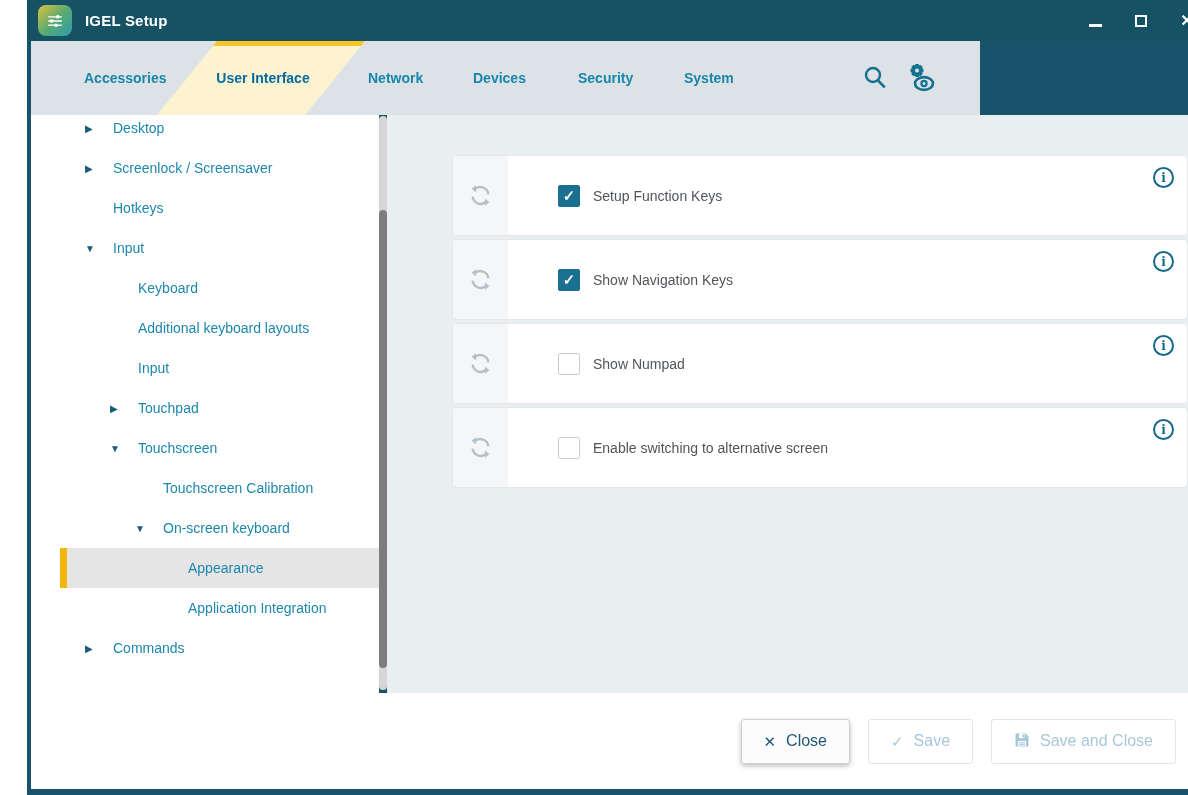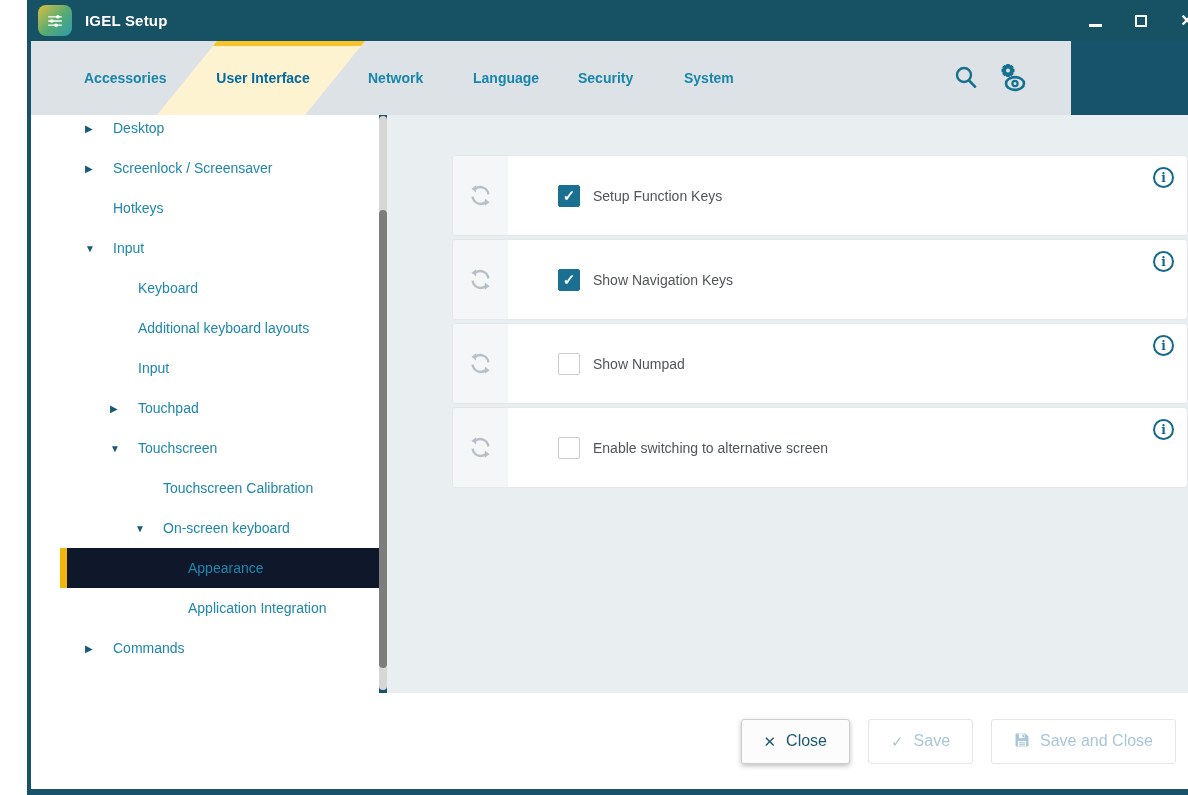--- a/index.html
+++ b/index.html
@@ -25,21 +25,21 @@
   .window-title { position:absolute; left:58px; top:0; height:41px; display:flex; align-items:center;
     color:#ffffff; font-size:15px; font-weight:bold; letter-spacing:.2px; }
   .win-controls { position:absolute; right:18px; top:0; height:41px; display:flex; align-items:center; gap:26px; }
   .win-btn { width:20px; height:20px; display:flex; align-items:center; justify-content:center; cursor:pointer; }
   .min-glyph { width:13px; height:3px; background:#ffffff; margin-top:10px; }
   .max-glyph { width:12px; height:12px; border:2px solid #ffffff; }
   .close-glyph { color:#ffffff; font-size:16px; font-weight:bold; line-height:1; }
 
   
   .tabbar {
-    position:absolute; left:4px; top:41px; width:1040px; height:74px;
+    position:absolute; left:4px; top:41px; width:949px; height:74px;
     background:#dde2e7;
   }
   .active-tab-shape {
     position:absolute; left:186px; top:0; width:148px; height:74px;
     background:#fdf3d1; border-top:5px solid #f7c42c;
     transform:skewX(-39deg); transform-origin:0 0;
   }
   .tab {
     position:absolute; top:0; height:74px; display:flex; align-items:center;
     font-size:14px; font-weight:bold; color:#1886ab; cursor:pointer;
@@ -60,21 +60,21 @@
   }
   .tree { margin-top:-7px; margin-left:29px; }
   .tree-item {
     height:40px; display:flex; align-items:center;
     color:#1d87ad; font-size:14px; cursor:pointer; white-space:nowrap;
   }
   .tree-item .arrow {
     width:28px; font-size:10px; color:#155a78; flex-shrink:0;
   }
   .tree-item.selected {
-    background:#0f172a; border-left:7px solid #f3b50a;
+    background:#e5e5e5; border-left:7px solid #f3b50a;
   }
   .scroll-track {
     position:absolute; left:352px; top:116px; width:8px; height:574px;
     background:#d6d6d6; border-radius:4px;
   }
   .scroll-thumb {
     position:absolute; left:352px; top:210px; width:8px; height:458px;
     background:#7d7d7d; border-radius:4px; cursor:pointer;
   }
   .content {
@@ -161,21 +161,21 @@
           <span class="close-glyph">✕</span>
         </div>
     </div>
   </div>
 
   <div class="tabbar">
     <div class="active-tab-shape"></div>
     <div class="tab tab-accessories">Accessories</div>
     <div class="tab tab-active-label">User Interface</div>
     <div class="tab tab-network">Network</div>
-    <div class="tab tab-devices">Language</div>
+    <div class="tab tab-devices">Devices</div>
     <div class="tab tab-security">Security</div>
     <div class="tab tab-system">System</div>
     <div class="tab-icons">
       <span class="tab-icon">
         <svg width="30" height="30" viewBox="0 0 30 30">
           <circle cx="13" cy="12" r="7" fill="none" stroke="#15718f" stroke-width="2.4"></circle>
           <line x1="18.2" y1="17.6" x2="24" y2="23.6" stroke="#15718f" stroke-width="2.8" stroke-linecap="round"></line>
         </svg>
       </span>
       <span class="tab-icon">

